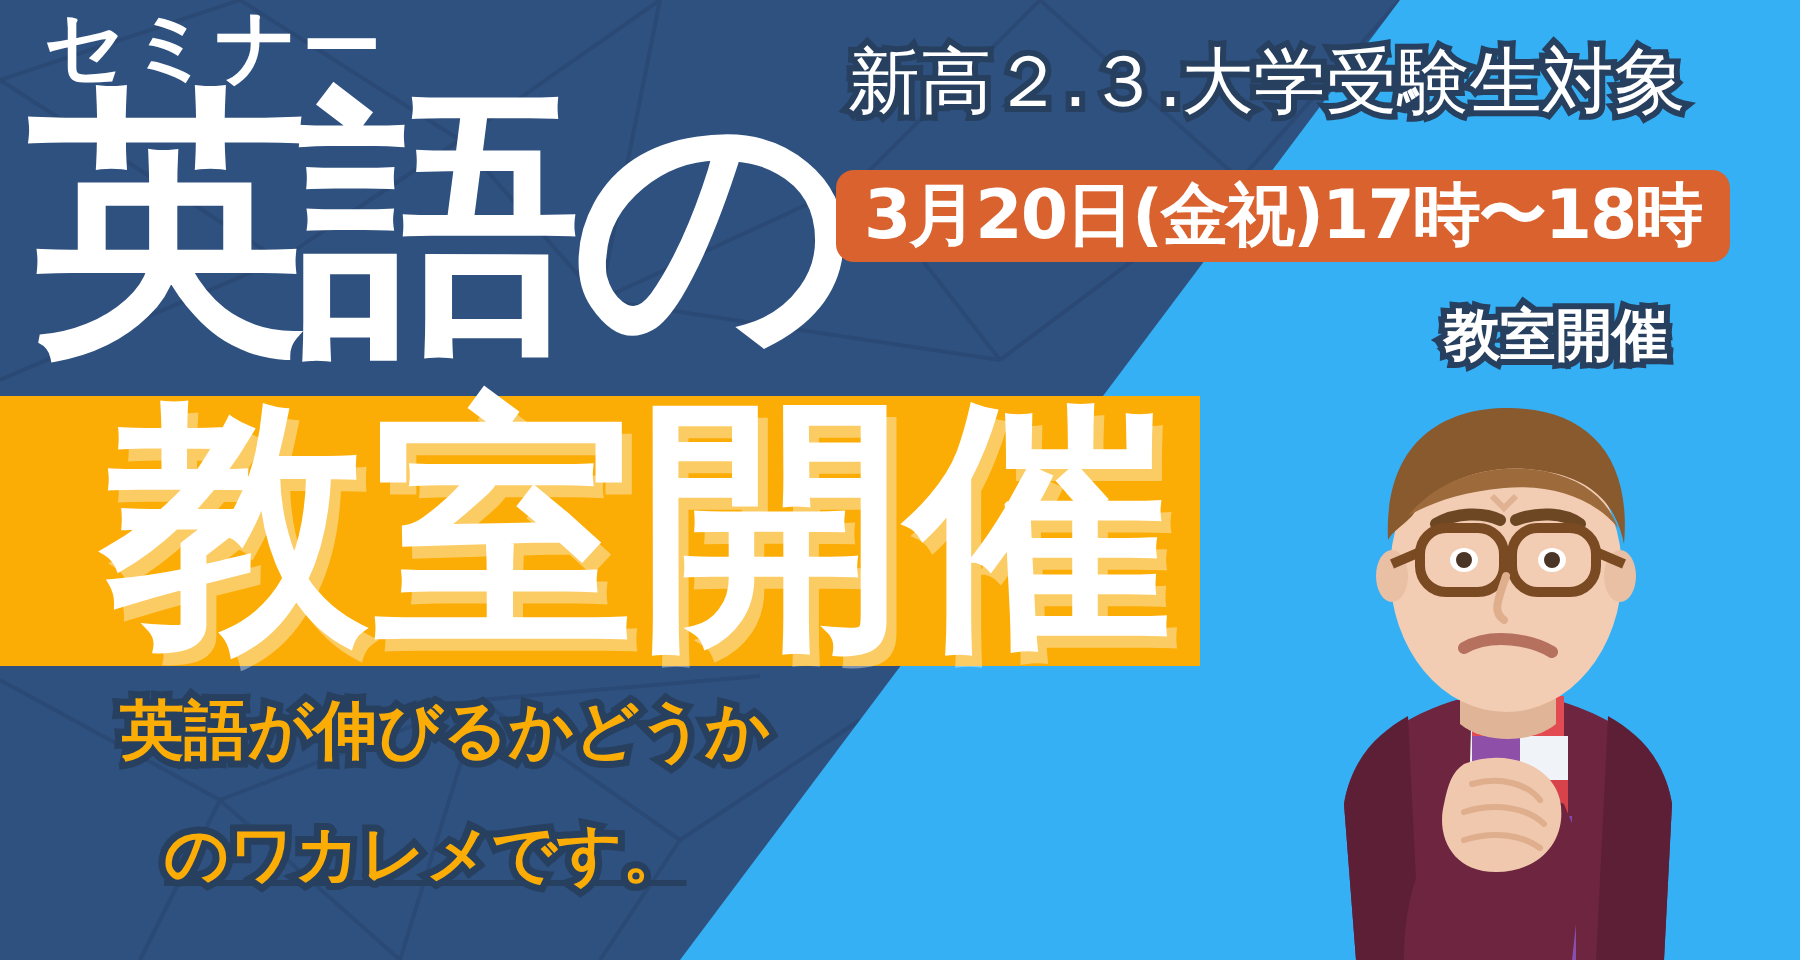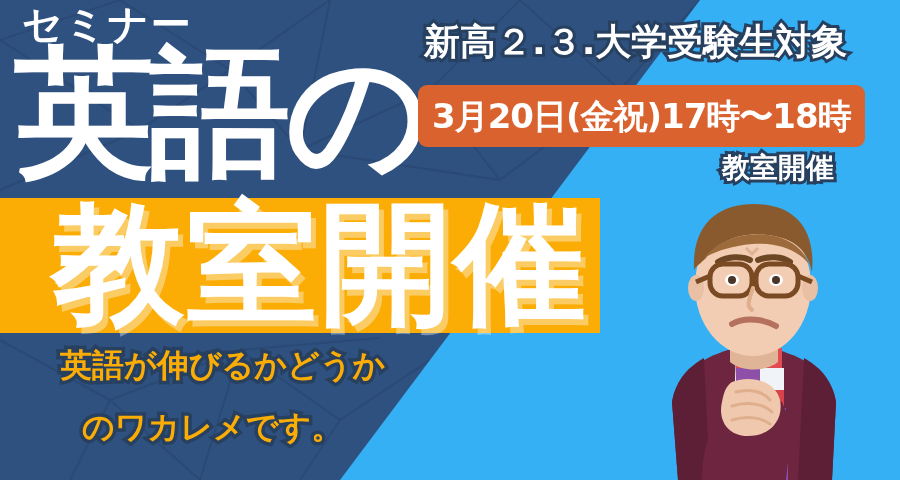--- a/index.html
+++ b/index.html
@@ -54,36 +54,36 @@
 
   #tagline{
     position:absolute;left:60px;top:334px;
     font-size:32px;line-height:62px;
     color:#fbad06;
     font-weight:bold;
     white-space:nowrap;
     -webkit-text-stroke:7px #27405f;
     paint-order:stroke fill;
   }
-  #tagline .l2{display:block;margin-left:22px;}
+  #tagline .l2{display:block;margin-left:22px;text-decoration:underline;}
 
   #target-line{
     position:absolute;left:424px;top:22px;
     font-size:36px;line-height:40px;
     color:#ffffff;
-    font-weight:bold;
+    font-weight:normal;
     white-space:nowrap;
     -webkit-text-stroke:6px #27405f;
     paint-order:stroke fill;
     letter-spacing:0px;
   }
 
   #date-badge{
     position:absolute;left:418px;top:85px;
-    height:62px;
+    height:46px;
     padding:0 14px;
     background:#d9622f;
     border-radius:9px;
     display:flex;align-items:center;
     box-sizing:border-box;
   }
   #date-badge span{
     font-size:34px;line-height:34px;
     color:#ffffff;font-weight:bold;white-space:nowrap;
     letter-spacing:-1px;

